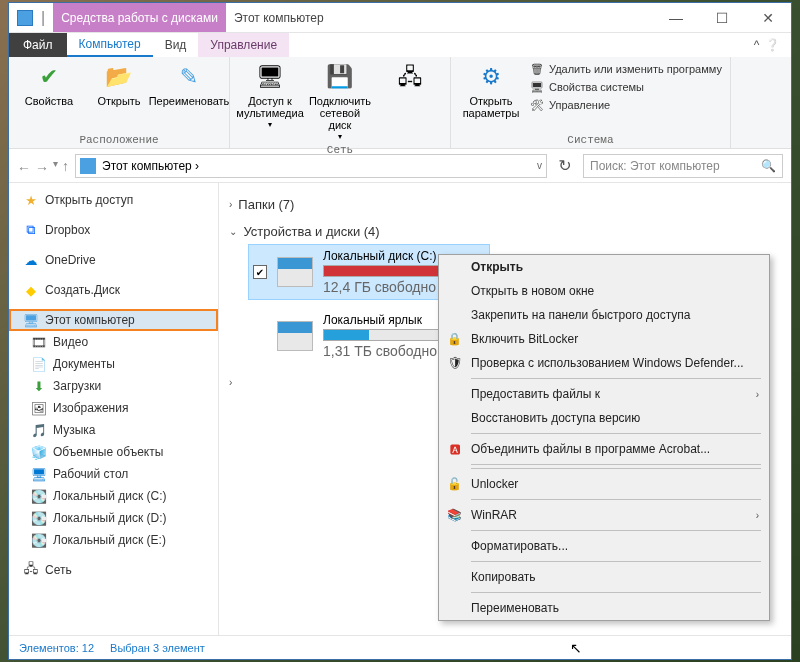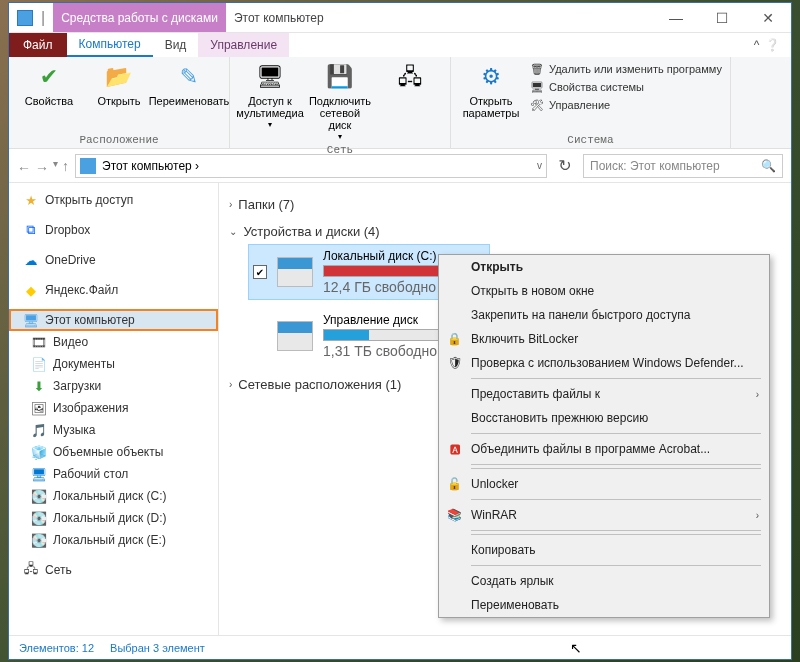--- a/index.html
+++ b/index.html
@@ -5,21 +5,21 @@
 * { box-sizing: border-box; margin: 0; padding: 0; font-family: "Segoe UI", Tahoma, sans-serif; }
 body { width: 800px; height: 662px; background: linear-gradient(135deg, #8a7050 0%, #3a5030 50%, #2a4020 100%); overflow: hidden; position: relative; }
 .window { position: absolute; left: 8px; top: 2px; width: 784px; height: 658px; background: #fff; border: 1px solid #3a6ea5; display: flex; flex-direction: column; }
 .titlebar { height: 30px; display: flex; align-items: stretch; background: #fff; border-bottom: 1px solid #e5e5e5; }
 .titlebar-left { display: flex; align-items: center; padding-left: 8px; flex: 1; }
 .titlebar-caption { font-size: 12px; color: #444; margin-left: 8px; }
 .contextual-tab-header { background: #c780c7; color: #fff; font-size: 12px; padding: 0 8px; display: flex; align-items: center; }
 .titlebar-buttons { display: flex; }
 .title-btn { width: 46px; display: flex; align-items: center; justify-content: center; font-size: 14px; color: #555; }
 .ribbon-tabs { height: 24px; display: flex; align-items: stretch; background: #fff; font-size: 12px; }
-.file-tab { background: #7f1d1d; color: #fff; padding: 0 14px; display: flex; align-items: center; }
+.file-tab { background: #404040; color: #fff; padding: 0 14px; display: flex; align-items: center; }
 .ribbon-tab { padding: 0 12px; display: flex; align-items: center; color: #444; }
 .ribbon-tab.active { color: #1979ca; border-bottom: 2px solid #1979ca; }
 .contextual-tab { background: #f3e3f3; color: #6a3a6a; }
 .ribbon-spacer { flex: 1; }
 .ribbon-help { width: 40px; display: flex; align-items: center; justify-content: space-around; padding-right: 8px; color: #555; }
 .ribbon { height: 92px; background: #f5f6f7; border-bottom: 1px solid #e0e0e0; display: flex; font-size: 11px; }
 .ribbon-group { display: flex; flex-direction: column; border-right: 1px solid #e0e0e0; padding: 4px 8px 2px; }
 .ribbon-group-body { flex: 1; display: flex; align-items: flex-start; gap: 6px; }
 .ribbon-group-label { text-align: center; color: #666; font-size: 11px; padding-top: 2px; font-family: Liberation Mono, monospace; }
 .rbtn-large { display: flex; flex-direction: column; align-items: center; width: 64px; text-align: center; line-height: 1.1; gap: 2px; }
@@ -181,21 +181,21 @@
           <span>Dropbox</span>
         </div>
       <div style="height:8px;"></div>
       <div class="tree-item top">
           <span class="tree-icon" style="color:#0078d4;">☁</span>
           <span>OneDrive</span>
         </div>
       <div style="height:8px;"></div>
       <div class="tree-item top">
           <span class="tree-icon" style="color:#ffcc00;">◆</span>
-          <span>Яндекс.Файл</span>
+          <span>Создать.Диск</span>
         </div>
       <div style="height:8px;"></div>
       <div class="tree-item top selected highlighted">
           <span class="tree-icon" style="color:#4aa0e0;">🖥</span>
           <span>Этот компьютер</span>
         </div>
       <div class="tree-item">
           <span class="tree-icon">🎞</span>
           <span>Видео</span>
         </div>
@@ -271,32 +271,31 @@
                 <div class="drive-bar-fill" style="width:45%;"></div>
               </div>
           </div>
         </div>
       </div>
       <div class="drive-row">
         <div class="drive-item">
           <div style="width:14px;"></div>
           <div class="drive-icon"></div>
           <div class="drive-info">
-            <span class="drive-name">Управление диск</span>
+            <span class="drive-name">Локальный ярлык</span>
             <div class="drive-bar">
                 <div class="drive-bar-fill" style="width:28%;"></div>
               </div>
             <span class="drive-free">1,31 ТБ свободно</span>
           </div>
         </div>
       </div>
 
       <div class="group-header" style="margin-top:8px;">
           <span class="chev">›</span>
-          <span>Сетевые расположения (1)</span>
         </div>
     </div>
   </div>
 
   <div class="statusbar">
     <span>Элементов: 12</span>
     <span>Выбран 3 элемент</span>
   </div>
 </div>
 
@@ -317,47 +316,47 @@
   <div class="ctx-item">
       <span class="ctx-icon">🛡</span>
       <span>Проверка с использованием Windows Defender...</span>
     </div>
   <div class="ctx-sep"></div>
   <div class="ctx-item">
       <span>Предоставить файлы к</span>
       <span class="arrow">›</span>
     </div>
   <div class="ctx-item">
-      <span>Восстановить прежнюю версию</span>
+      <span>Восстановить доступа версию</span>
     </div>
   <div class="ctx-sep"></div>
   <div class="ctx-item">
       <span class="ctx-icon" style="color:#d93025;">🅰</span>
       <span>Объединить файлы в программе Acrobat...</span>
     </div>
   <div class="ctx-sep"></div>
   <div class="ctx-sep"></div>
   <div class="ctx-item">
       <span class="ctx-icon">🔓</span>
       <span>Unlocker</span>
     </div>
   <div class="ctx-sep"></div>
   <div class="ctx-item">
       <span class="ctx-icon">📚</span>
       <span>WinRAR</span>
       <span class="arrow">›</span>
     </div>
   <div class="ctx-sep"></div>
+  <div class="ctx-item">
+      <span>Форматировать...</span>
+    </div>
   <div class="ctx-sep"></div>
   <div class="ctx-item">
       <span>Копировать</span>
     </div>
   <div class="ctx-sep"></div>
   <div class="ctx-item">
-      <span>Создать ярлык</span>
-    </div>
-  <div class="ctx-item">
       <span>Переименовать</span>
     </div>
 
 </div>
 
 <div class="cursor">↖</div>
 
 </body></html>

